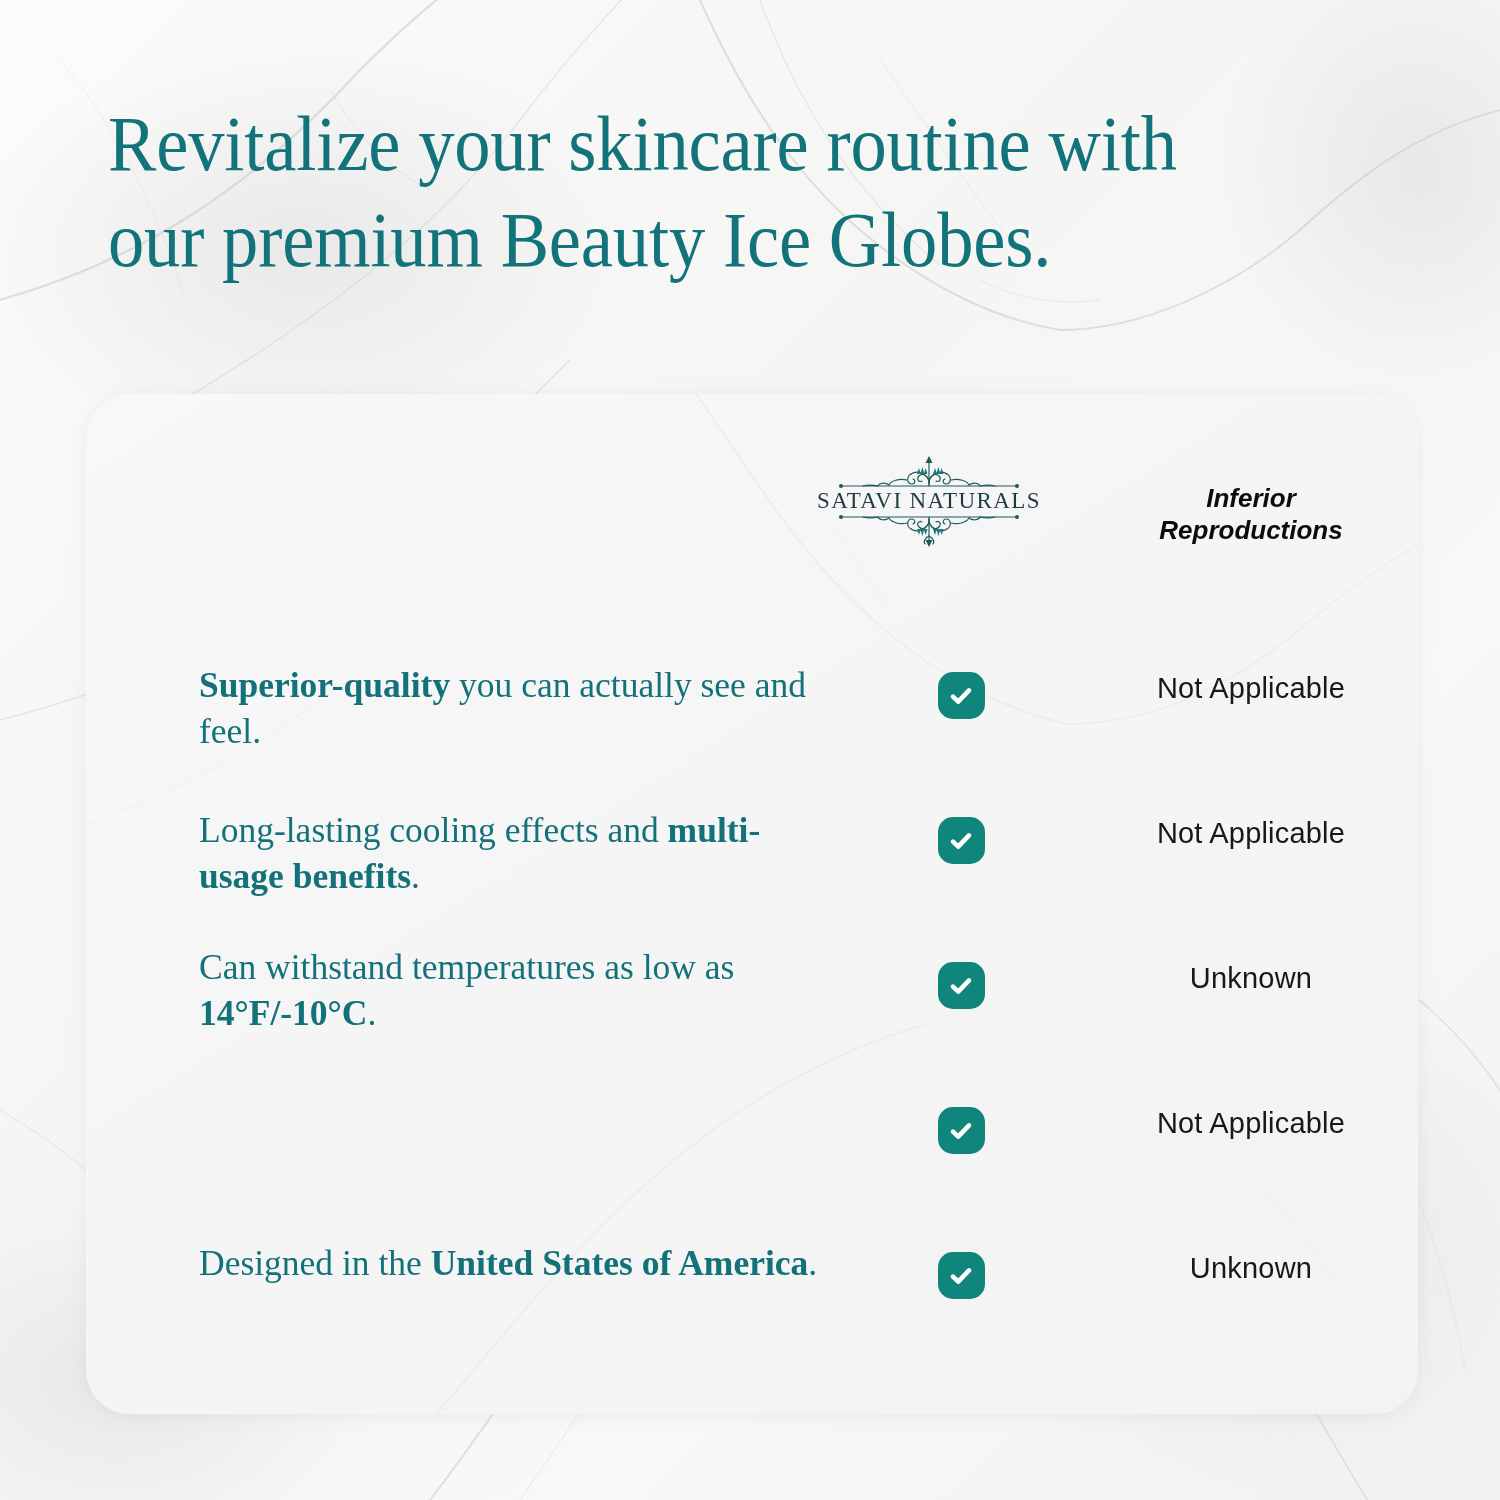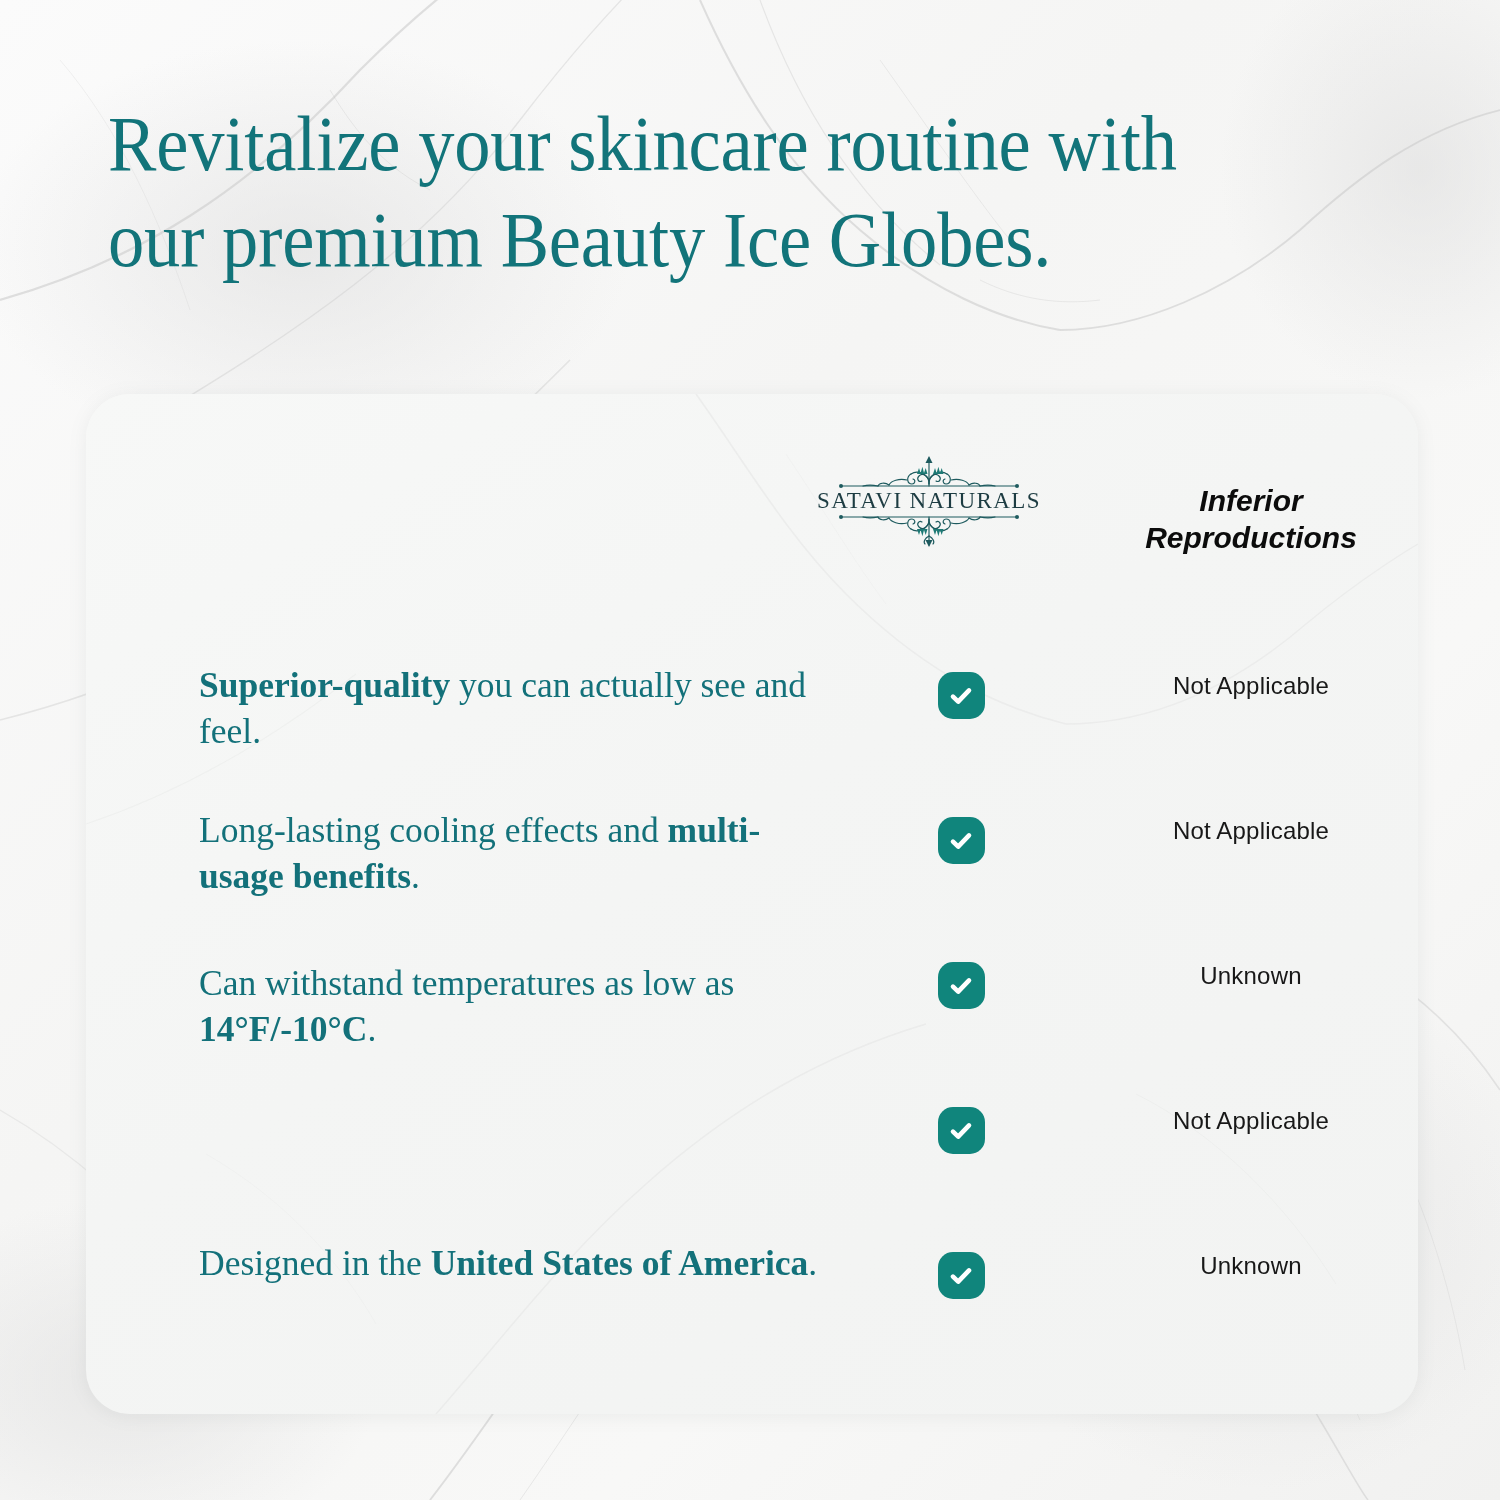--- a/index.html
+++ b/index.html
@@ -102,21 +102,21 @@
   #col-header-right {
     position: absolute;
     left: 1000px;
     top: 88px;
     width: 330px;
     text-align: center;
     color: #0c0c0c;
     font-family: "Liberation Sans", sans-serif;
     font-weight: bold;
     font-style: italic;
-    font-size: 30px;
+    font-size: 26px;
     line-height: 1.24;
     white-space: pre-line;
   }
 
   
   .row {
     position: absolute;
     left: 0;
     width: 1332px;
     height: 145px;
@@ -153,21 +153,21 @@
   .check-box svg { display: block; }
 
   .right-cell {
     position: absolute;
     left: 1000px;
     top: 0;
     width: 330px;
     text-align: center;
     color: #181818;
     font-family: "Liberation Sans", sans-serif;
-    font-size: 24px;
+    font-size: 29px;
     font-weight: 300;
     letter-spacing: 0.2px;
   }
 </style>
 </head>
 <body>
 
 <div id="marble-bg">
   <svg viewBox="0 0 1500 1500" xmlns="http://www.w3.org/2000/svg">
     <defs>
@@ -314,21 +314,21 @@
           <div class="check-cell" style="top: 32px;">
             <div class="check-box">
               <svg width="30" height="30" viewBox="0 0 30 30">
                 <path d="M7 15.6 L12.2 20.6 L23 9.4" fill="none" stroke="#ffffff" stroke-width="4.6" stroke-linecap="round" stroke-linejoin="round"></path>
               </svg>
             </div>
           </div>
           <div class="right-cell" style="top: 32px;">Not Applicable</div>
         </div>
         <div class="row" style="top: 536px;">
-          <div class="row-text" style="top: 30px;"><span>Can withstand temperatures as low as </span><b>14°F/-10°C</b><span>.</span></div>
+          <div class="row-text" style="top: 14px;"><span>Can withstand temperatures as low as </span><b>14°F/-10°C</b><span>.</span></div>
           <div class="check-cell" style="top: 32px;">
             <div class="check-box">
               <svg width="30" height="30" viewBox="0 0 30 30">
                 <path d="M7 15.6 L12.2 20.6 L23 9.4" fill="none" stroke="#ffffff" stroke-width="4.6" stroke-linecap="round" stroke-linejoin="round"></path>
               </svg>
             </div>
           </div>
           <div class="right-cell" style="top: 32px;">Unknown</div>
         </div>
         <div class="row" style="top: 681px;">

